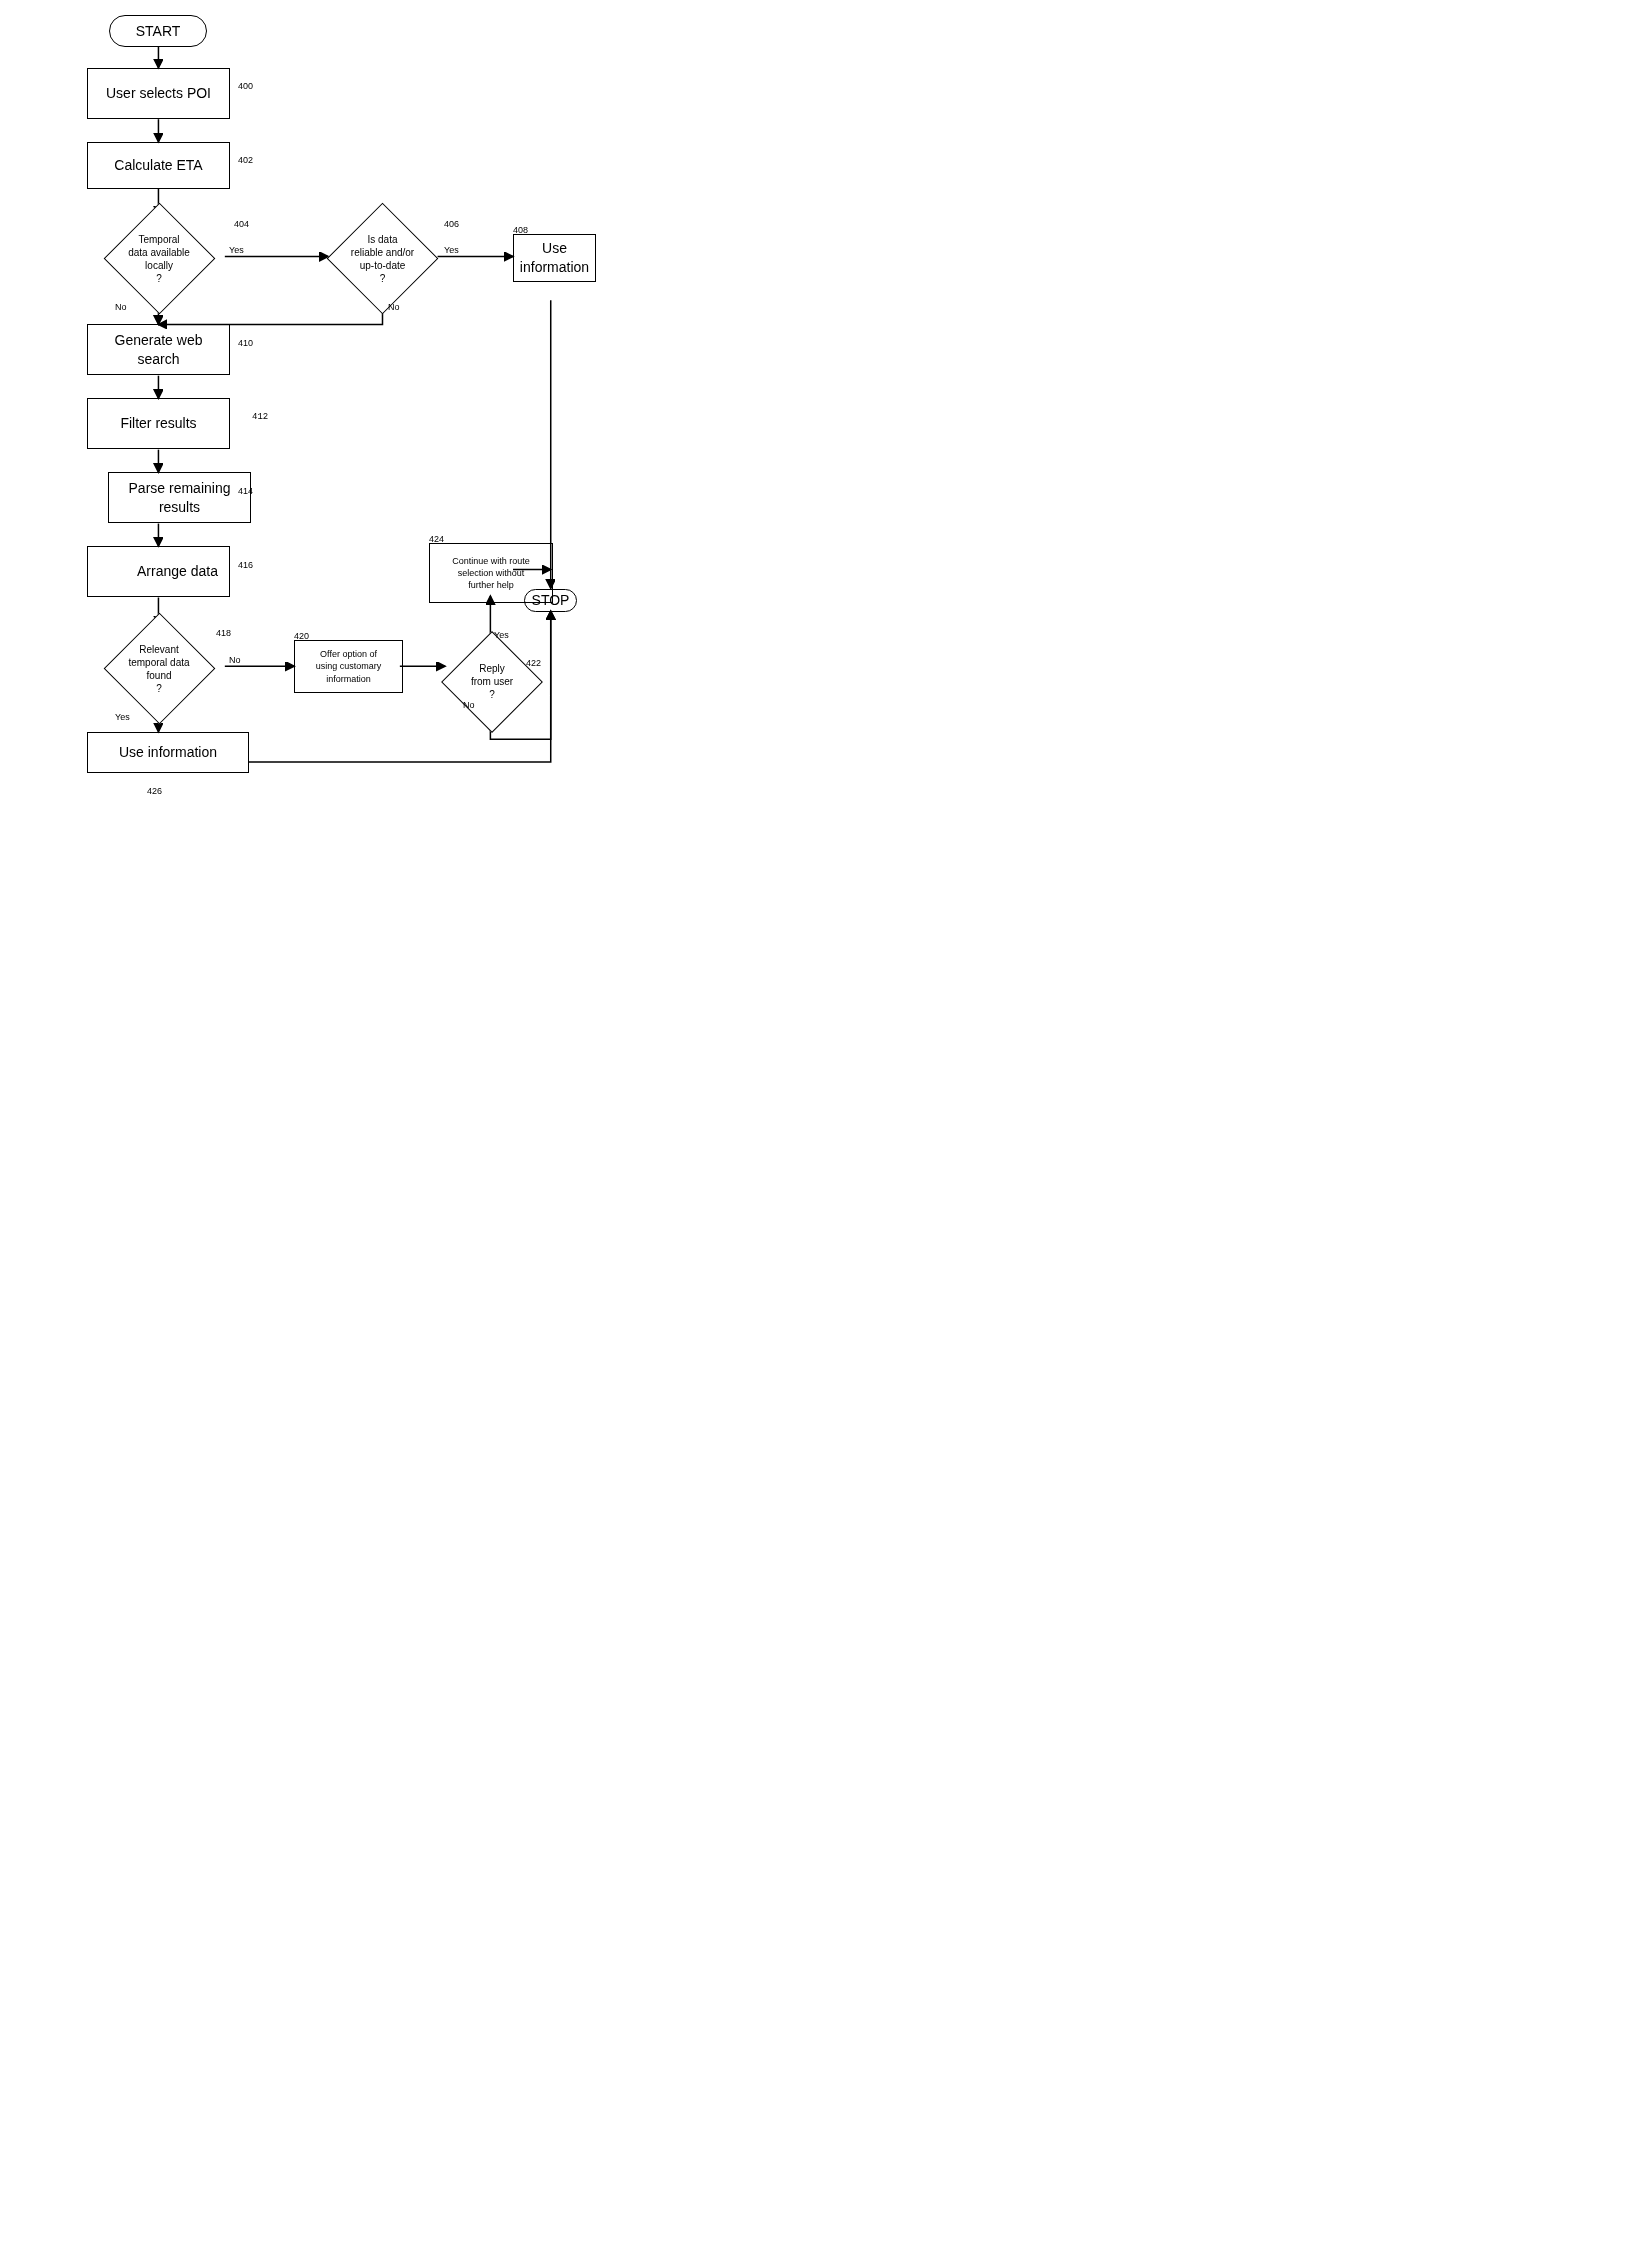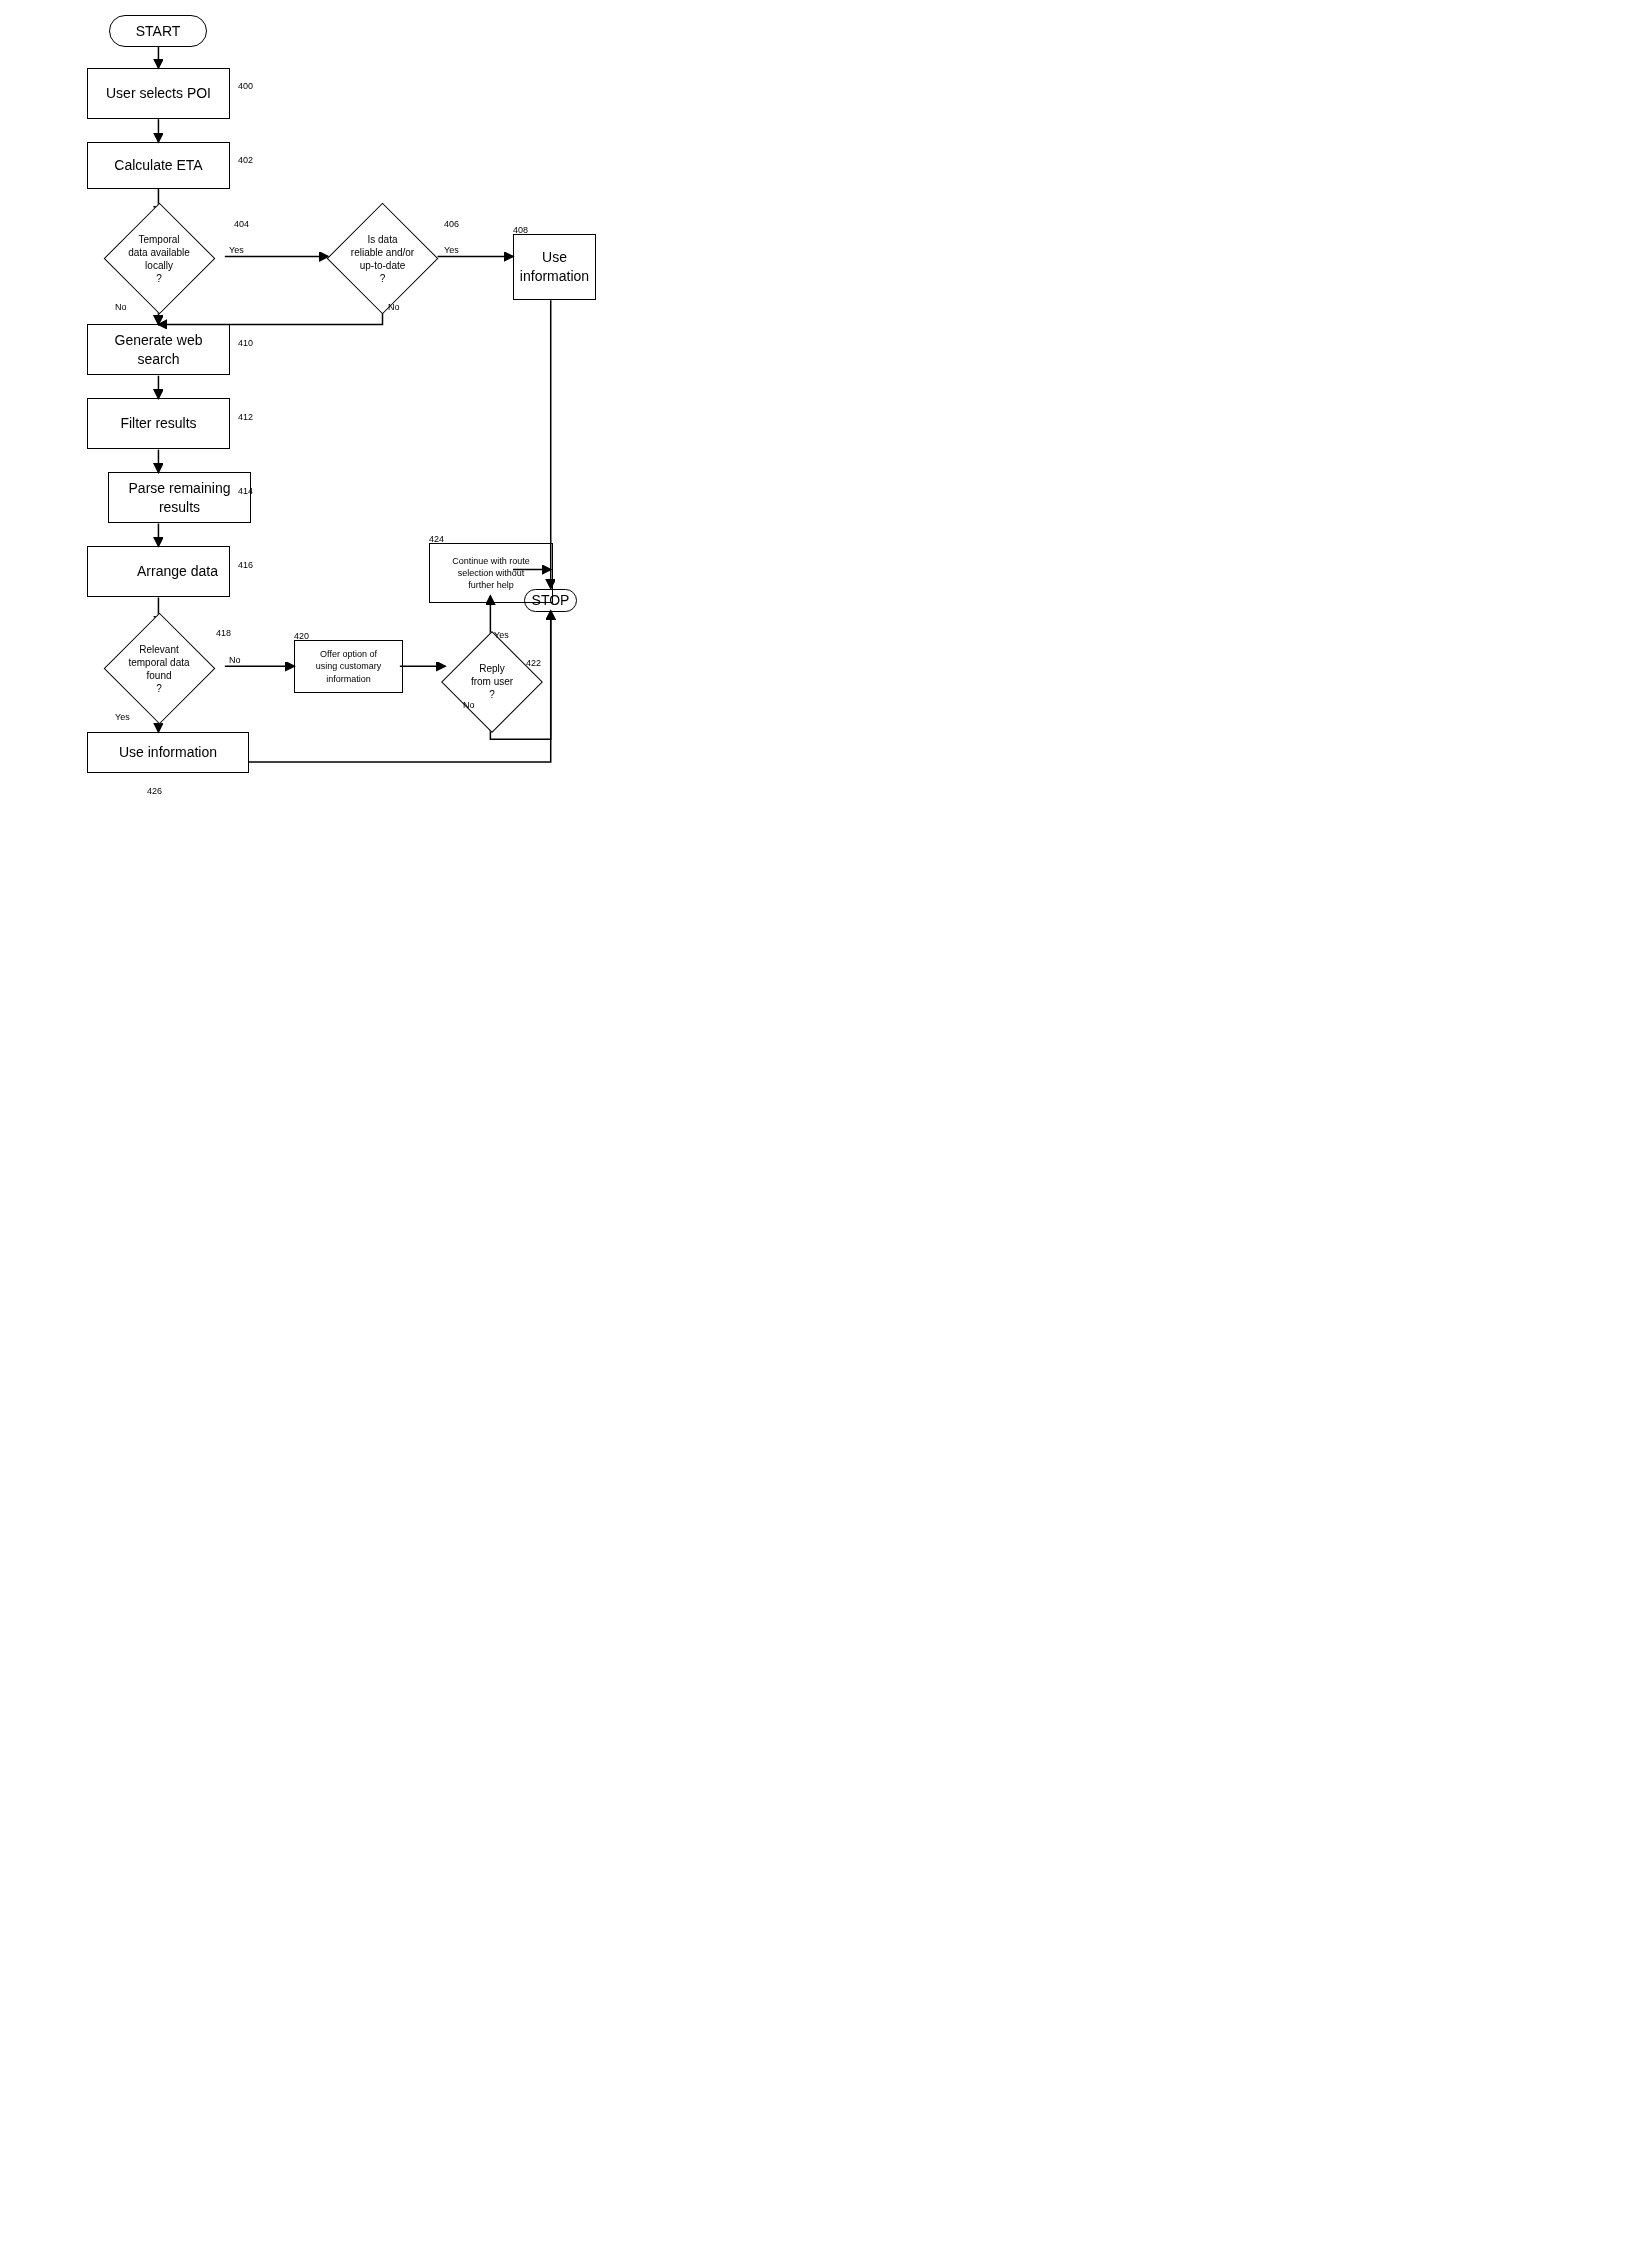--- a/index.html
+++ b/index.html
@@ -153,42 +153,42 @@
   <span class="ref-num" style="left:234px; top:219px;">404</span>
 
   <div class="diamond-wrap" style="left:328px; top:215px; width:109px; height:87px;">
     <div class="diamond" style="width:79px; height:79px;"></div>
     <div class="diamond-text">
       Is data<br>reliable and/or<br>up-to-date<br>?
     </div>
   </div>
   <span class="ref-num" style="left:444px; top:219px;">406</span>
 
-  <div class="shape rect" style="left:513px; top:234px; width:83px; height:66px;">
+  <div class="shape rect" style="left:513px; top:234px; width:83px; height:48px;">
     <span class="label">Use<br>information</span>
   </div>
   <span class="ref-num" style="left:513px; top:225px;">408</span>
 
   <span class="arrow-label" style="left:229px; top:245px;">Yes</span>
 
   <span class="arrow-label" style="left:115px; top:302px;">No</span>
 
   <span class="arrow-label" style="left:444px; top:245px;">Yes</span>
 
   <span class="arrow-label" style="left:388px; top:302px;">No</span>
 
   <div class="shape rect" style="left:87px; top:324px; width:143px; height:51px;">
     <span class="label">Generate web<br>search</span>
   </div>
   <span class="ref-num" style="left:238px; top:338px;">410</span>
 
   <div class="shape rect" style="left:87px; top:398px; width:143px; height:51px;">
     <span class="label">Filter results</span>
   </div>
-  <span class="ref-num" style="left:238px; top:412px;">412</span>
+  <span class="ref-num" style="left:252px; top:412px;font-family:Liberation Mono, monospace;">412</span>
 
   <div class="shape rect" style="left:87px; top:472px; width:143px; height:51px;margin-left:21px;">
     <span class="label">Parse remaining<br>results</span>
   </div>
   <span class="ref-num" style="left:238px; top:486px;">414</span>
 
   <div class="shape rect" style="left:87px; top:546px; width:143px; height:51px;padding-left:38px;">
     <span class="label">Arrange data</span>
   </div>
   <span class="ref-num" style="left:238px; top:560px;">416</span>

